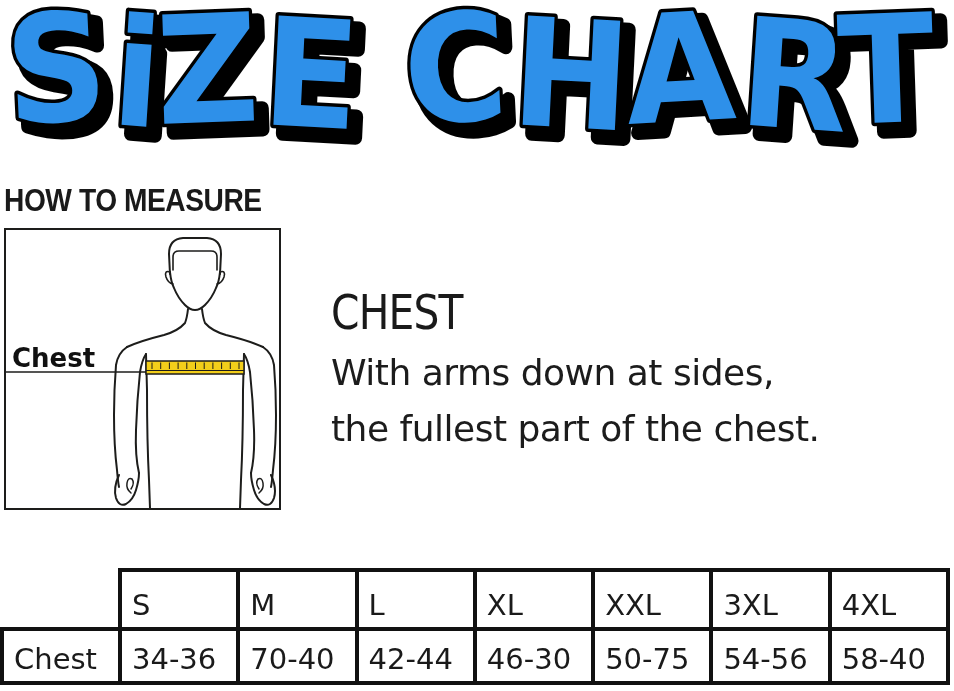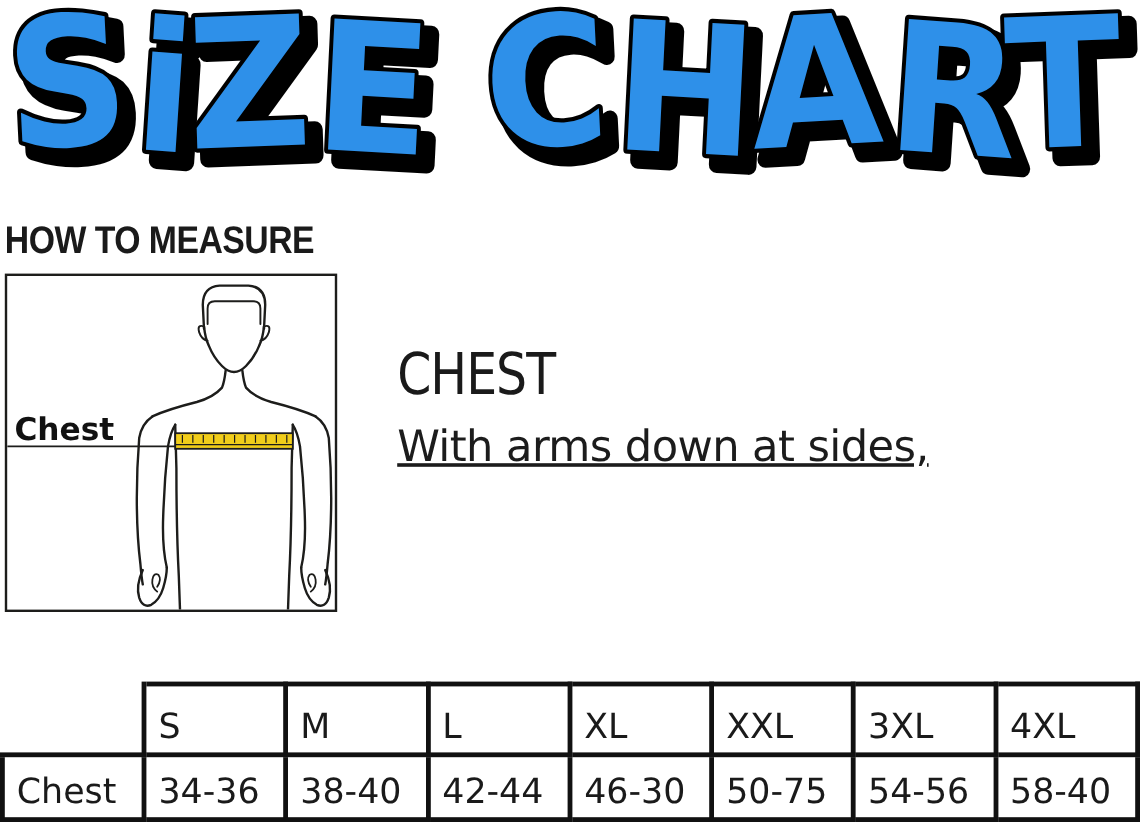--- a/index.html
+++ b/index.html
@@ -45,21 +45,20 @@
   .instructions { position:absolute; left:331px; top:284px; width:620px; }
   .instructions h3 {
     margin:0; font-size:48px; font-weight:normal; color:#1a1a1a;
     transform:scaleX(0.85); transform-origin:left top; white-space:nowrap;
     font-family:"DejaVu Sans", sans-serif; letter-spacing:-1px;
   }
   .instructions p {
     margin:9px 0 0 0; font-size:36px; line-height:47px; font-weight:normal;
     color:#1c1c1c; font-family:"DejaVu Sans", sans-serif; white-space:nowrap;
     letter-spacing:-0.5px;
-    text-decoration:underline;
   }
 
   
   .size-table {
     position:absolute; left:0px; top:568px;
     border-collapse:collapse; table-layout:fixed; width:950px;
   }
   .size-table td {
     border:4px solid #111; vertical-align:bottom;
     padding:0 0 5px 10px; font-size:29px; color:#1a1a1a;
@@ -119,20 +118,21 @@
       </g>
 
       <line class="pointer-line" x1="0" y1="142" x2="140" y2="142"></line>
       <text class="chest-label-text" x="6" y="137">Chest</text>
     </svg>
   </div>
 
   <div class="instructions">
     <h3>CHEST</h3>
     <p>With arms down at sides,</p>
+    <p>the fullest part of the chest.</p>
   </div>
 
   <table class="size-table">
     <colgroup>
       <col class="c0">
         <col>
         <col>
         <col>
         <col>
         <col>
@@ -146,21 +146,21 @@
       <td>M</td>
       <td>L</td>
       <td>XL</td>
       <td>XXL</td>
       <td>3XL</td>
       <td>4XL</td>
     </tr>
     <tr class="dat">
       <td>Chest</td>
       <td>34-36</td>
-      <td>38-40</td>
+      <td>70-40</td>
       <td>42-44</td>
       <td>46-30</td>
       <td>50-75</td>
       <td>54-56</td>
       <td>58-40</td>
     </tr>
   </tbody>
     </table>
 
 </div>

